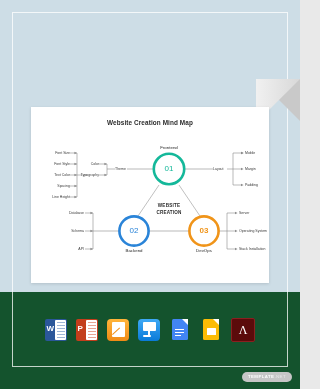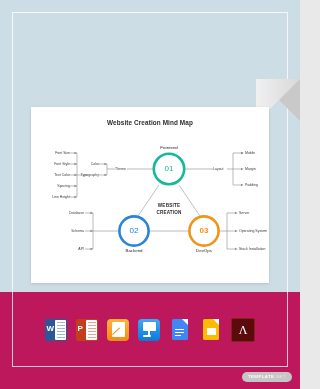--- a/index.html
+++ b/index.html
@@ -7,21 +7,21 @@
     width:300px;height:389px;overflow:hidden;
     background:#e9e9e9;
     font-family:"Liberation Sans",sans-serif;
     position:relative;
   }
   #stage{position:absolute;inset:0;width:300px;height:389px;}
 
   
   .card{
     position:absolute;left:0;top:0;width:300px;height:389px;
-    background:#be185d;
+    background:#14532d;
   }
   .card-top{
     position:absolute;left:0;top:0;width:300px;height:292px;
     background:#cdddE6;
   }
   .card-inner-border{
     position:absolute;left:12px;top:12px;right:12px;bottom:22px;
     border:1px solid rgba(255,255,255,0.75);
     box-sizing:border-box;pointer-events:none;
   }

